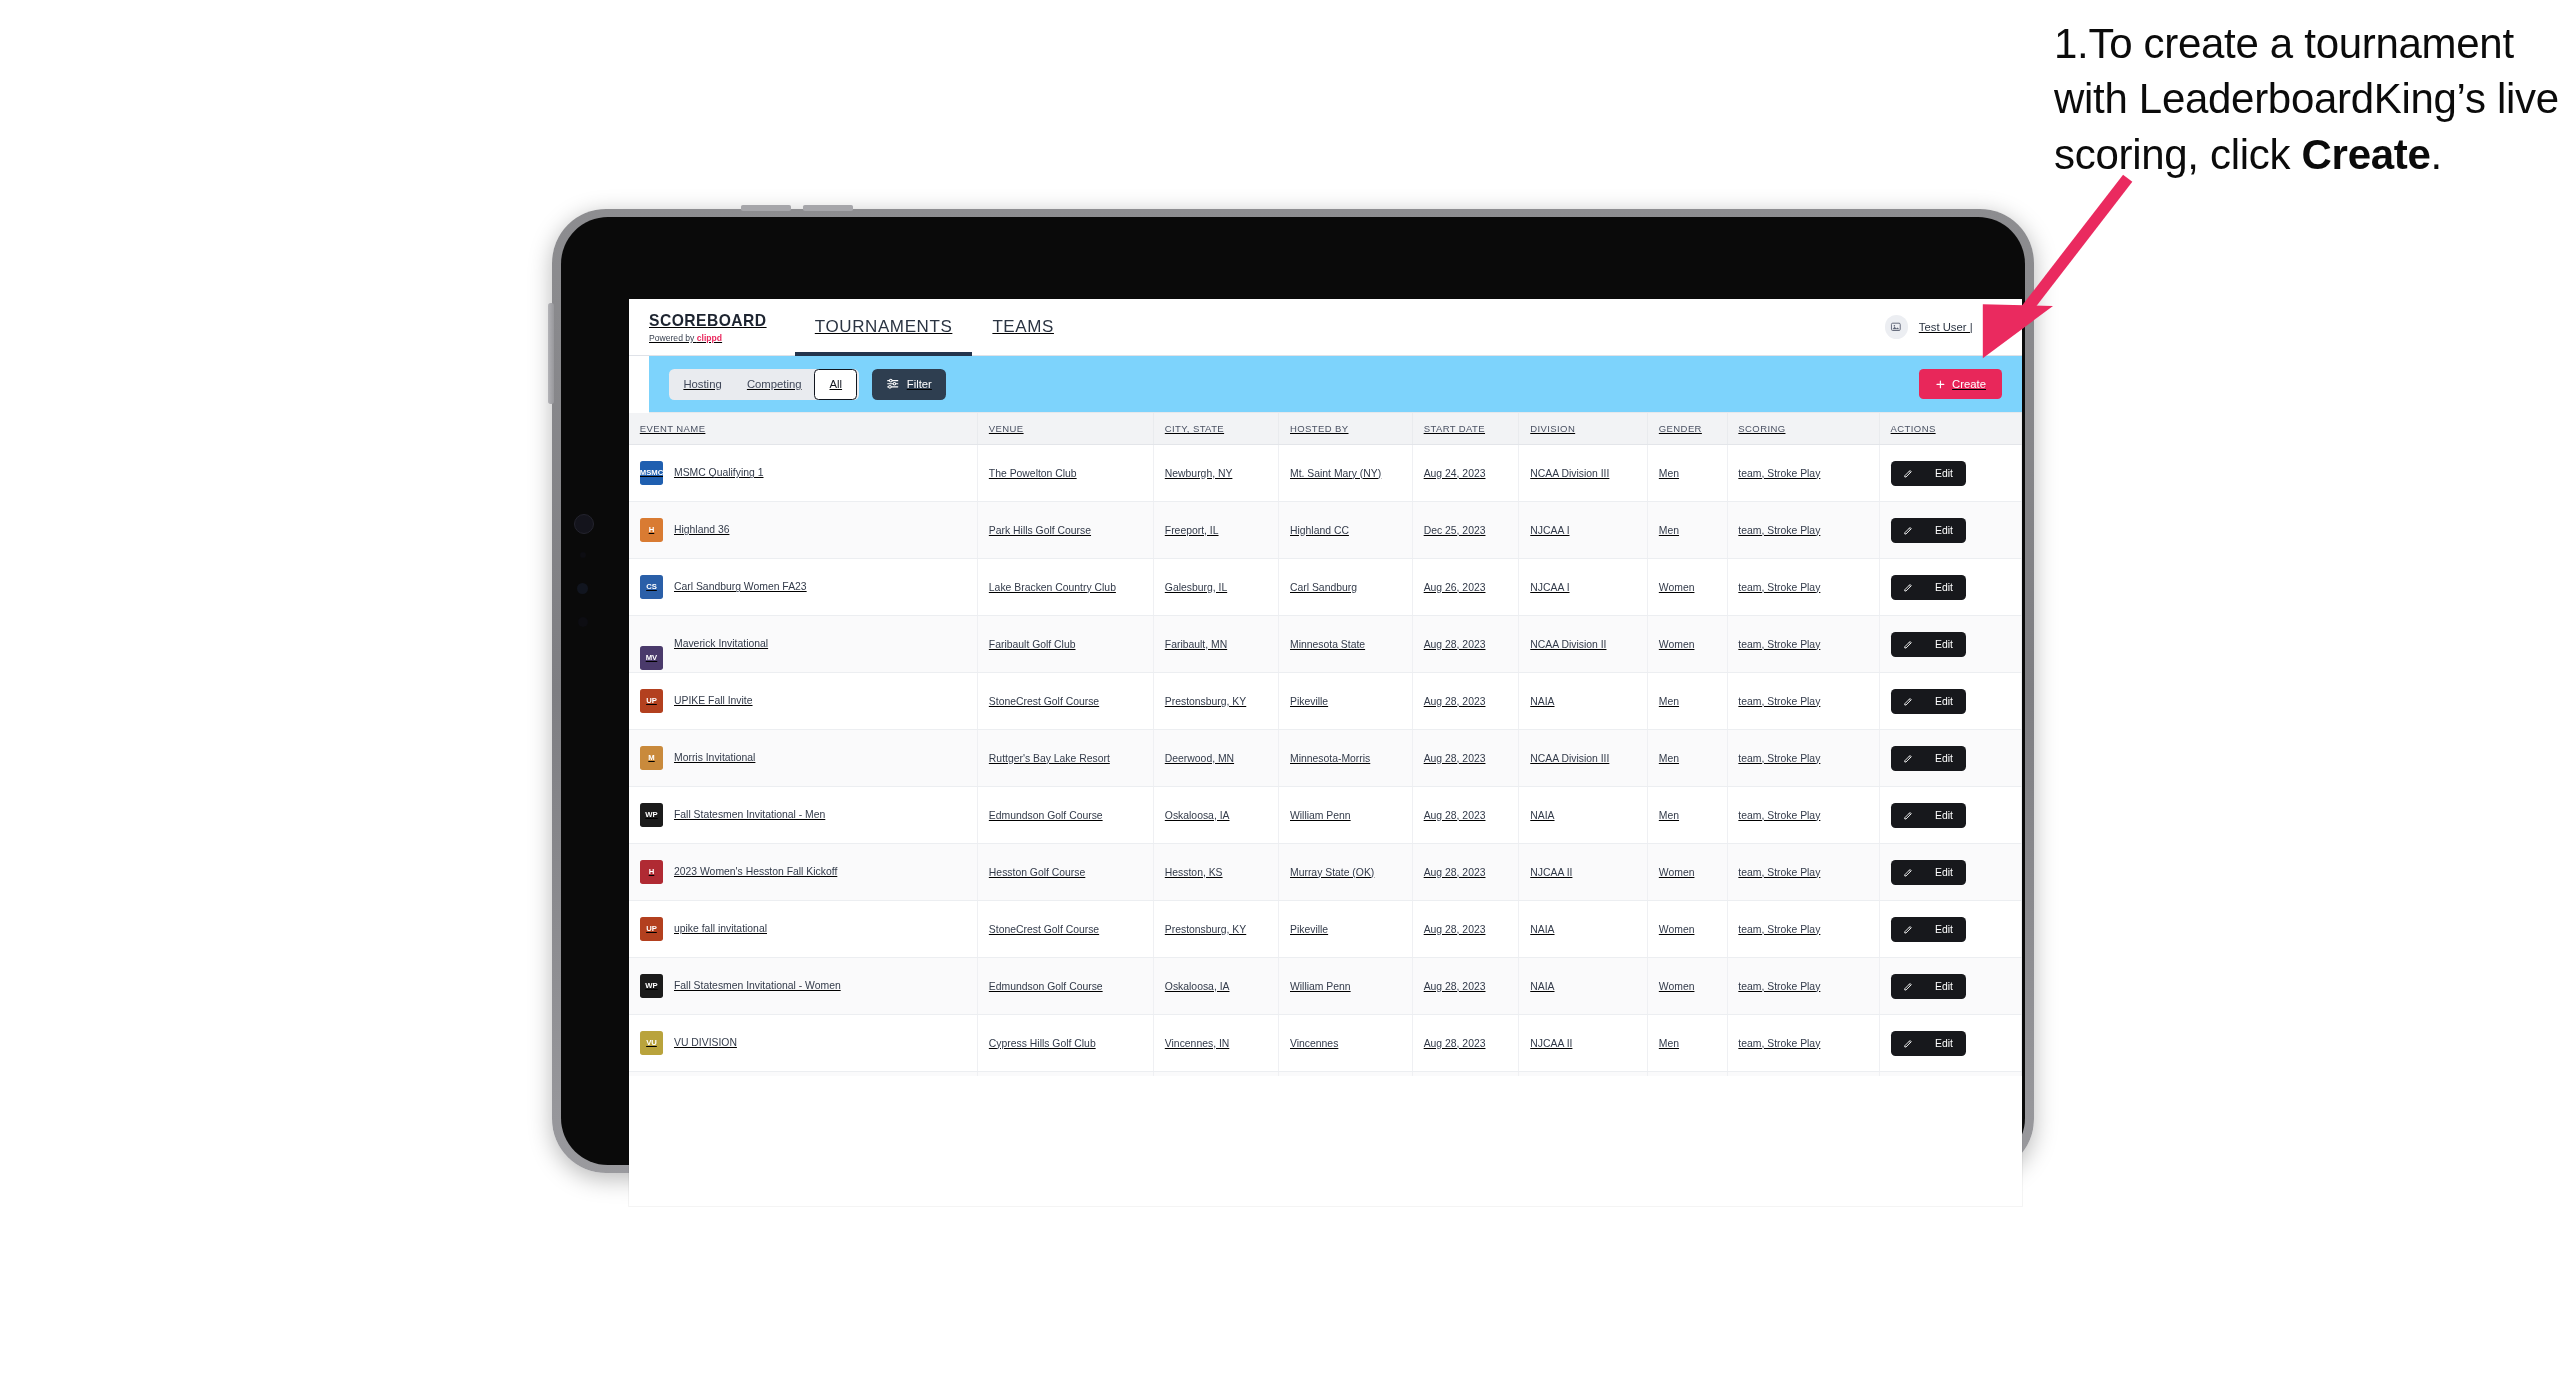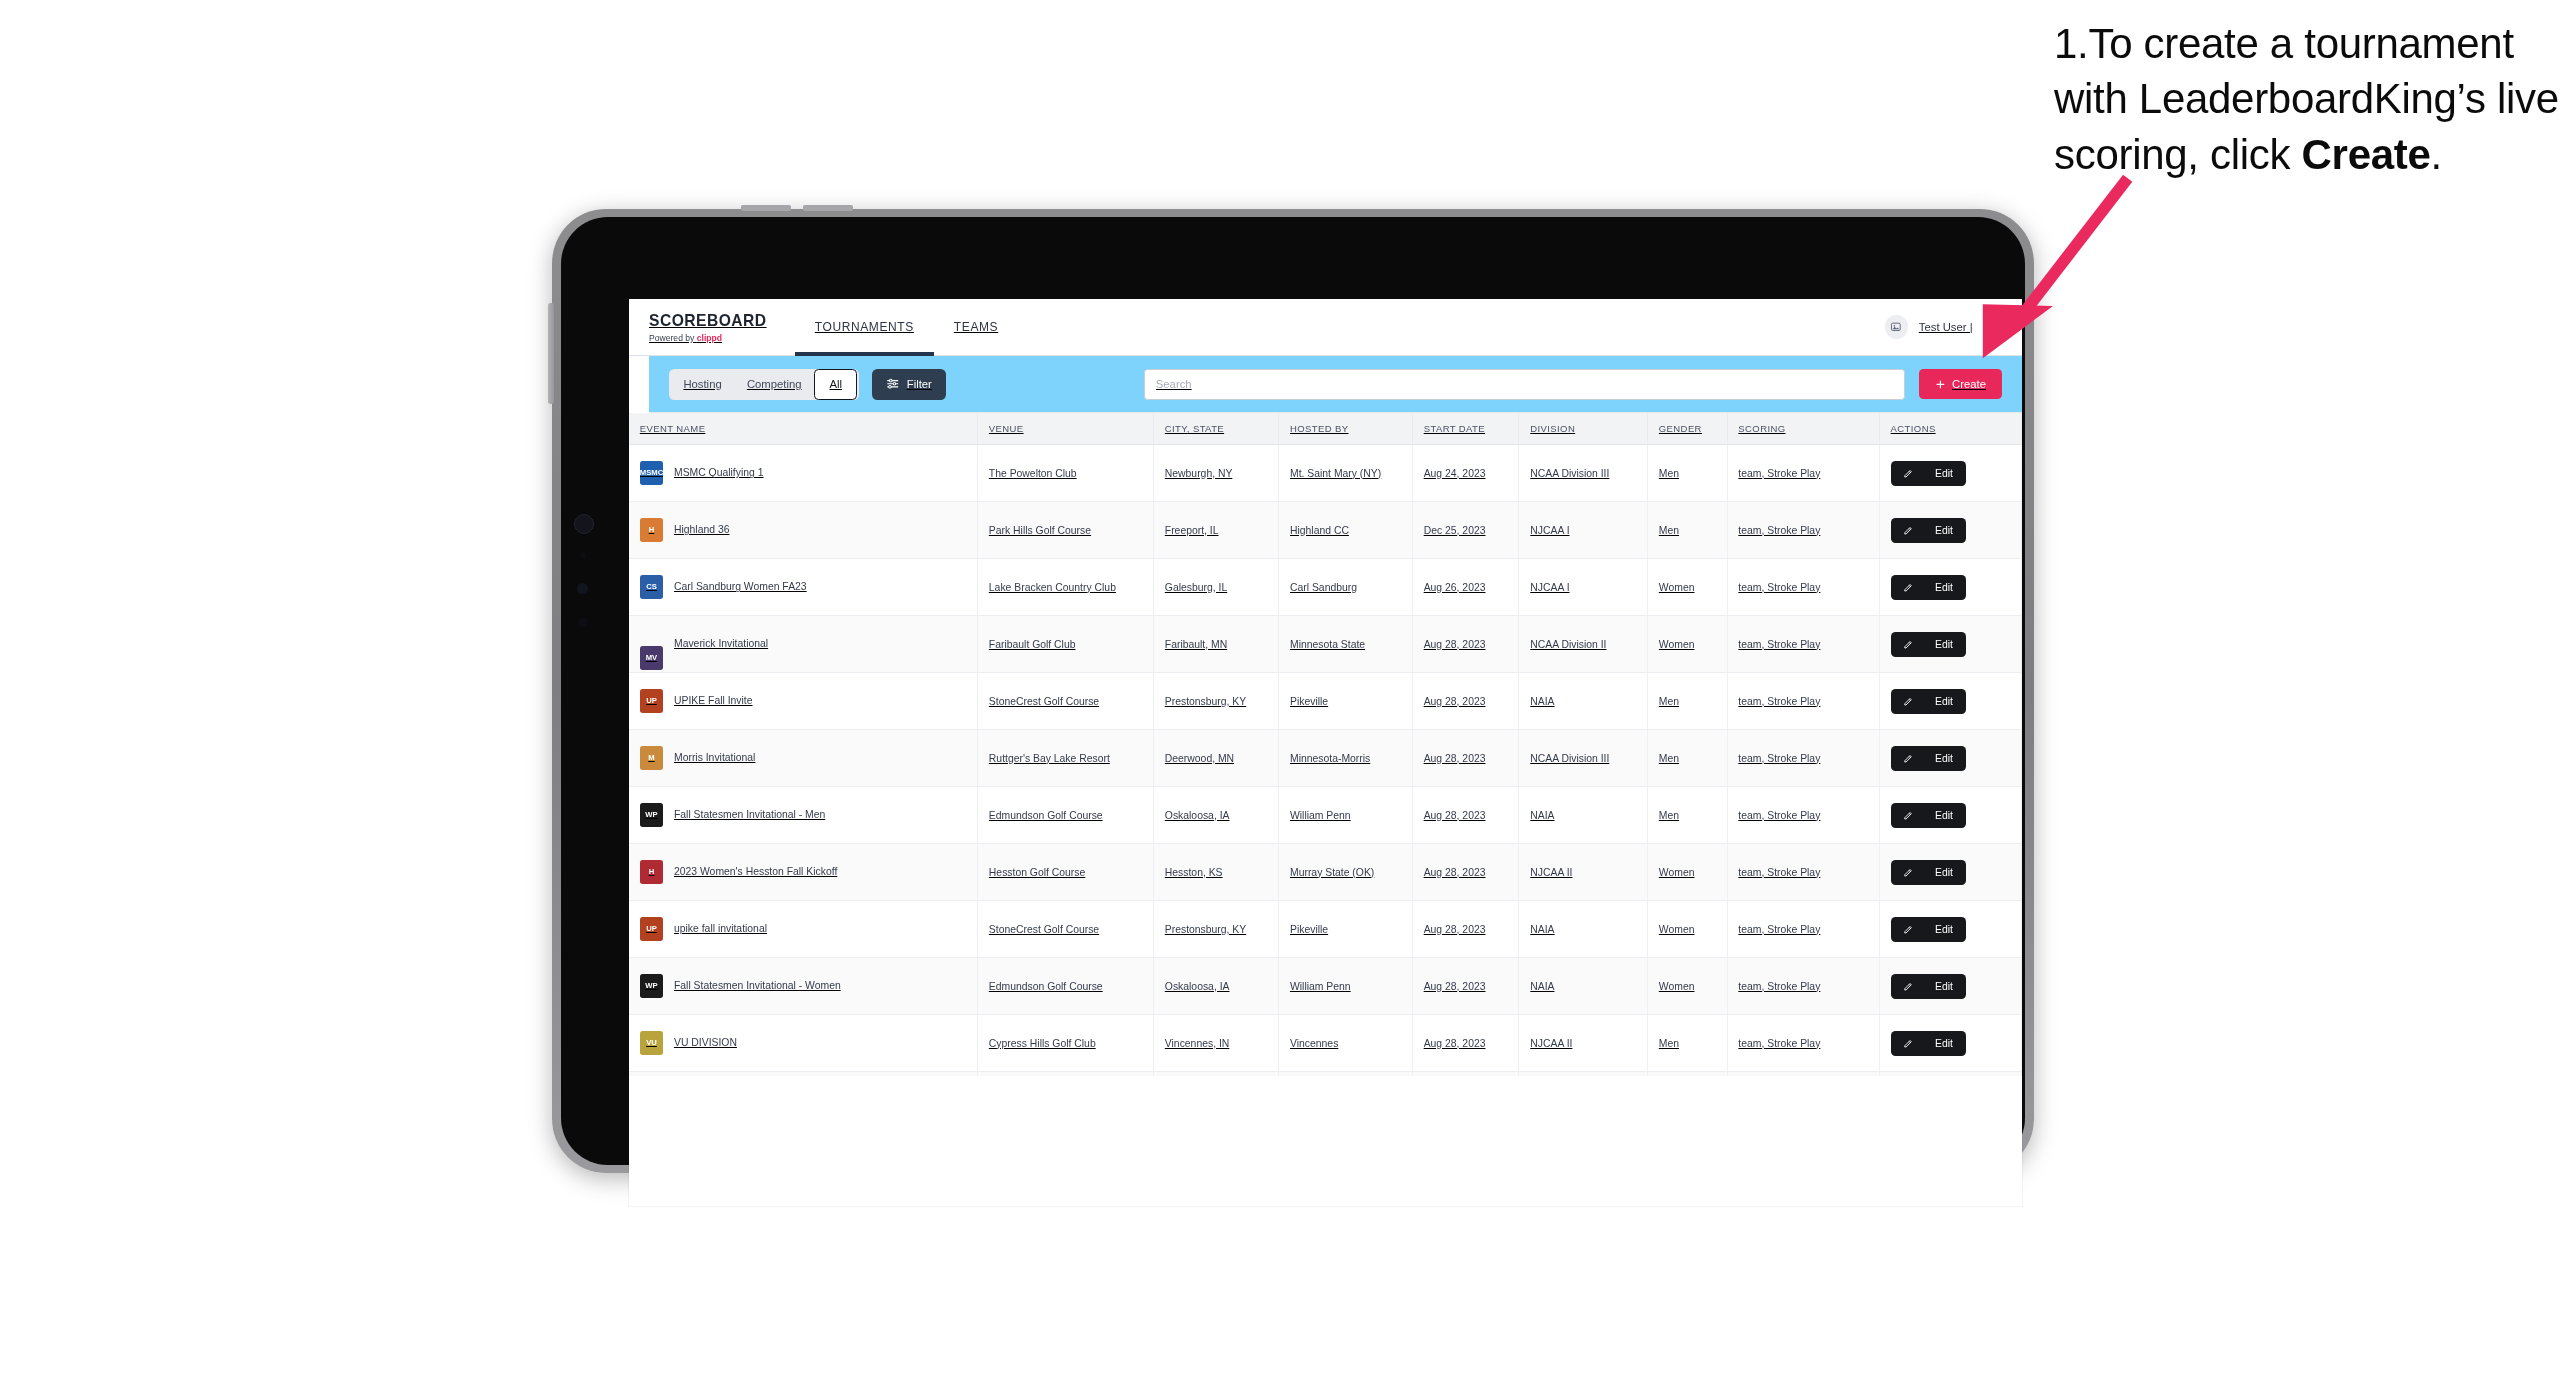--- a/index.html
+++ b/index.html
@@ -44,21 +44,21 @@
     display:flex;align-items:stretch;position:relative;
   }
   #brand{display:flex;flex-direction:column;justify-content:center;padding:0 18px 0 20px;}
   #brand-title{
     font-size:17px;font-weight:700;letter-spacing:0.5px;color:#1d2430;
     font-family:"Liberation Sans", sans-serif;transform:scaleX(.92);transform-origin:left center;
   }
   #brand-sub{font-size:8.6px;color:#39414f;margin-top:1.8px;white-space:nowrap;}
   #brand-sub b{color:#ea2a5f;font-weight:700;}
   .navtab{
-    display:flex;align-items:center;padding:0 20px;font-size:12px;letter-spacing:0.6px;
+    display:flex;align-items:center;padding:0 20px;font-size:17px;letter-spacing:0.6px;
     color:#2b3442;position:relative;cursor:pointer;
   }
   .navtab.active:after{
     content:"";position:absolute;left:0;right:0;bottom:-0.9px;height:3.6px;background:#23344c;
   }
   #topbar-right{margin-left:auto;display:flex;align-items:center;gap:10.8px;padding-right:16px;}
   #user-avatar{
     width:23.4px;height:23.4px;border-radius:50%;background:#eceef2;
     display:flex;align-items:center;justify-content:center;
   }
@@ -200,21 +200,20 @@
           <line x1="3" y1="17.5" x2="21" y2="17.5"></line>
         </g>
         <circle cx="8.5" cy="6.5" r="2.3" fill="#2e3e50" stroke="#ffffff" stroke-width="1.8"></circle>
         <circle cx="15" cy="12" r="2.3" fill="#2e3e50" stroke="#ffffff" stroke-width="1.8"></circle>
         <circle cx="7" cy="17.5" r="2.3" fill="#2e3e50" stroke="#ffffff" stroke-width="1.8"></circle>
       </svg>
       <span>Filter</span>
     </div>
 
     <div id="search-wrap">
-      <input id="search-input" type="text" placeholder="Search" style="">
       <button id="create-btn">
         <svg width="10.8" height="10.8" viewBox="0 0 24 24">
           <g stroke="#ffffff" stroke-width="2.6" stroke-linecap="round">
             <line x1="12" y1="4.5" x2="12" y2="19.5"></line>
             <line x1="4.5" y1="12" x2="19.5" y2="12"></line>
           </g>
         </svg>
         <span>Create</span>
       </button>
     </div>

